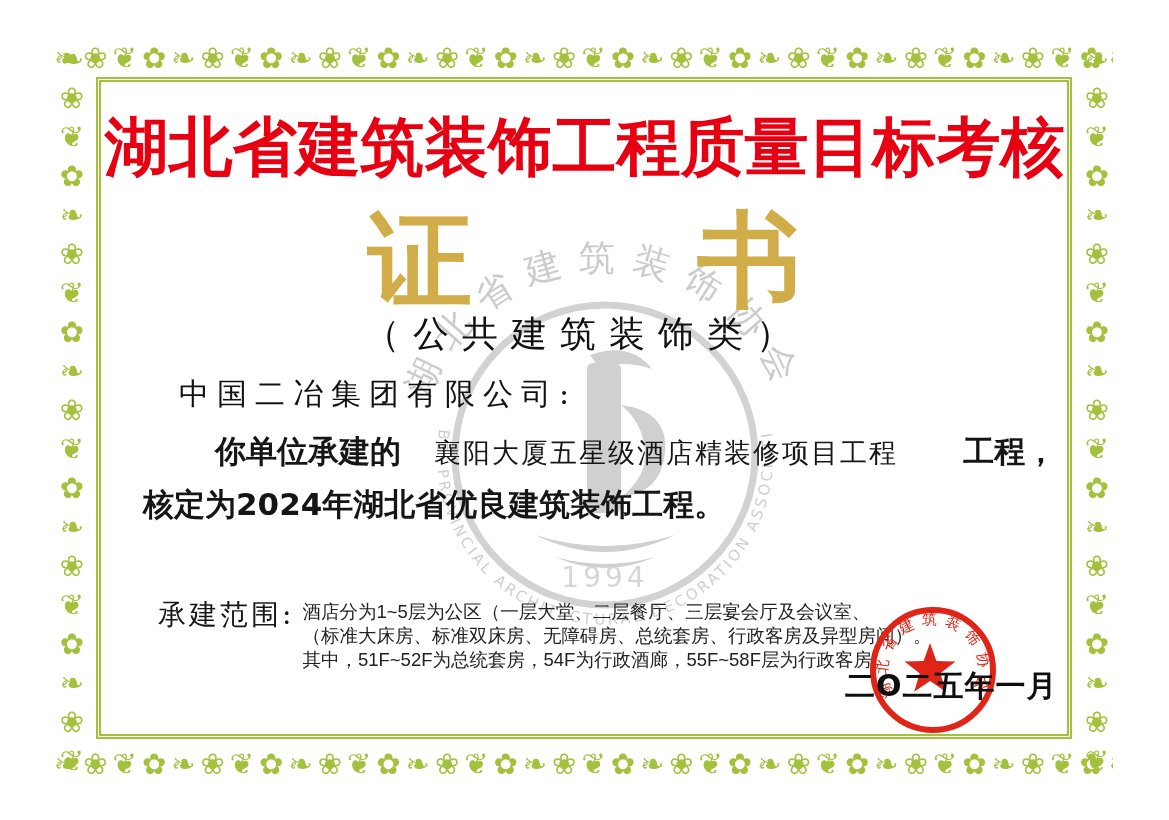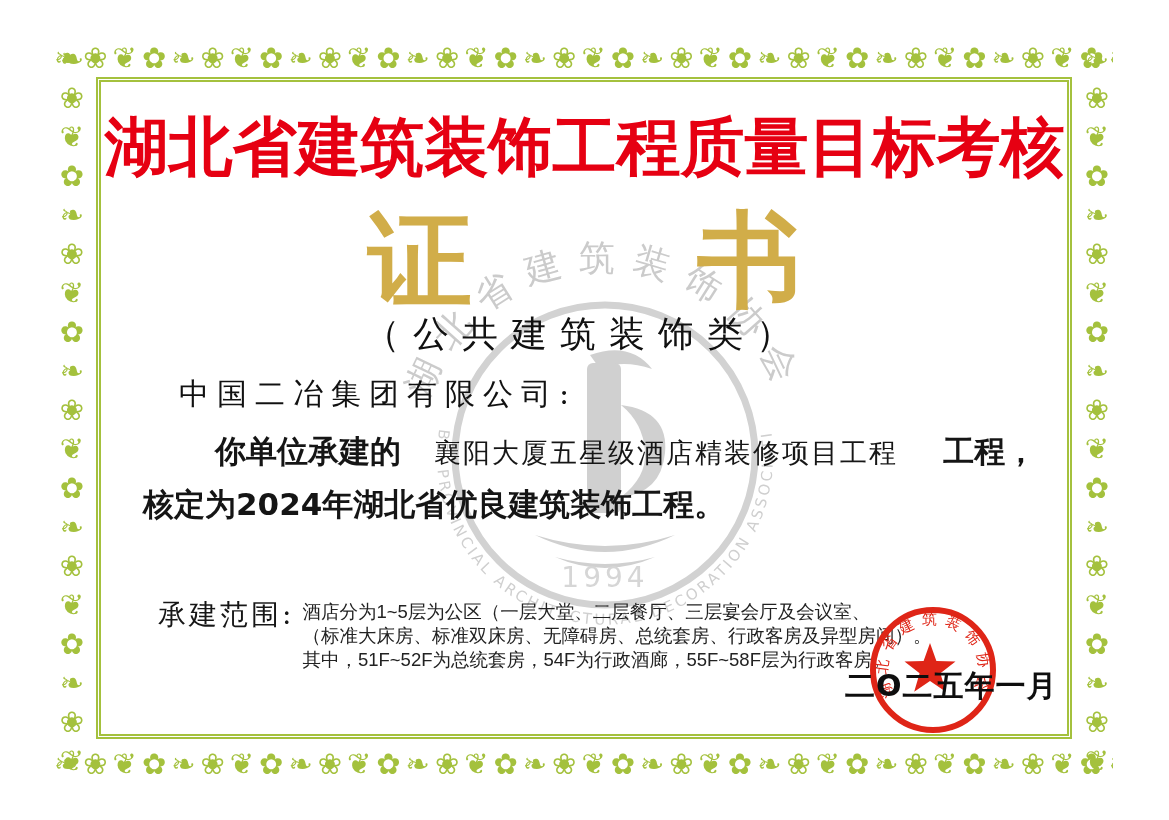--- a/index.html
+++ b/index.html
@@ -45,21 +45,21 @@
   .recipient{
     position:absolute;left:179px;top:374px;z-index:2;
     font-family:"DejaVu Serif",serif;font-size:30px;letter-spacing:8px;color:#111;
   }
   .line1{position:absolute;left:215px;top:431px;z-index:2;white-space:nowrap;}
   .line1 .bold-seg{font-weight:bold;font-size:31px;}
   .line1 .project{
     font-family:"DejaVu Serif",serif;font-size:27px;letter-spacing:2px;
     margin-left:28px;color:#161616;
   }
-  .line1 .suffix{margin-left:40px;}
+  .line1 .suffix{margin-left:60px;}
   .line2{position:absolute;left:143px;top:484px;z-index:2;font-weight:bold;font-size:31px;}
   .line3{position:absolute;left:215px;top:537px;z-index:2;font-weight:bold;font-size:31px;}
   .scope{position:absolute;left:158px;top:596px;z-index:2;display:flex;align-items:flex-start;}
   .scope-label{
     font-family:"DejaVu Serif",serif;font-size:28px;letter-spacing:3px;
     margin-right:8px;color:#161616;white-space:nowrap;text-align:center;
   }
   .scope-lines{
     font-family:Liberation Sans, sans-serif;font-size:18.5px;line-height:24px;color:#222;
     padding-top:4px;

